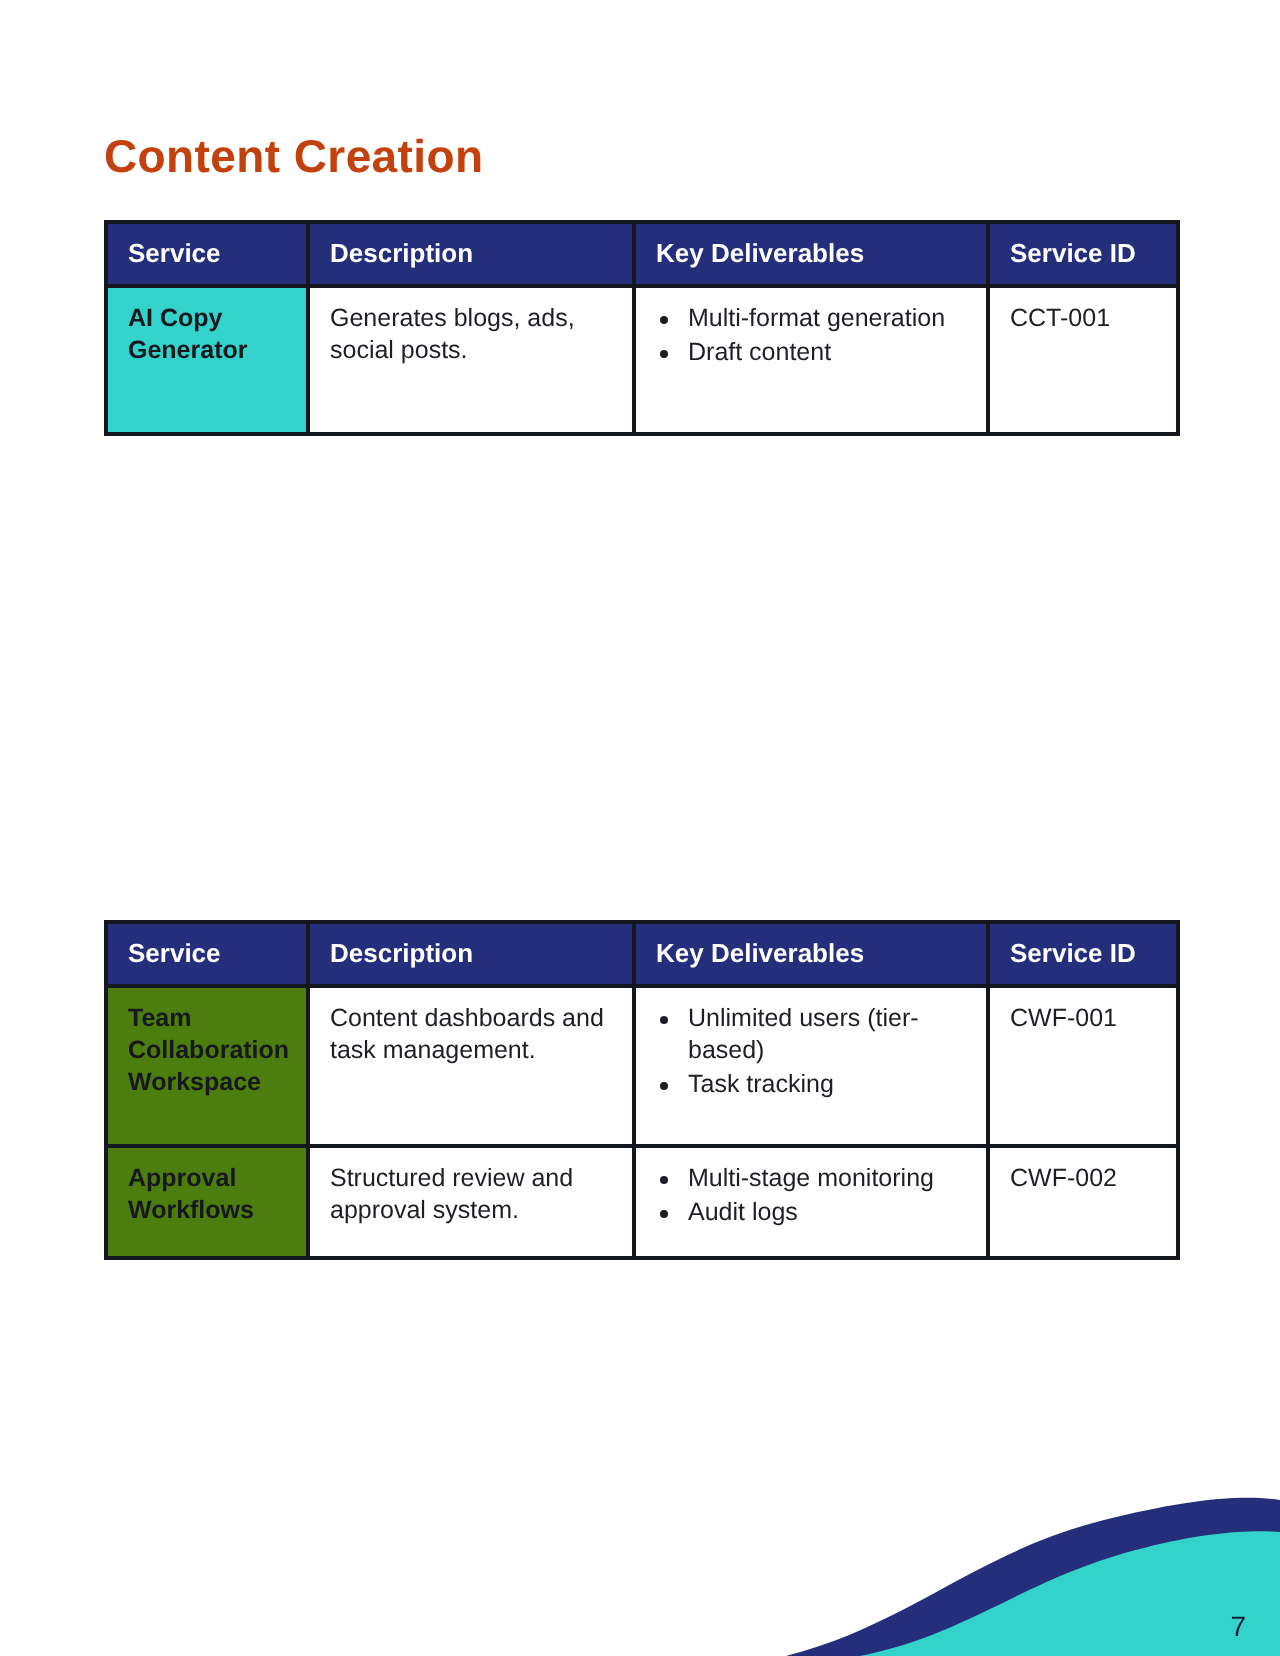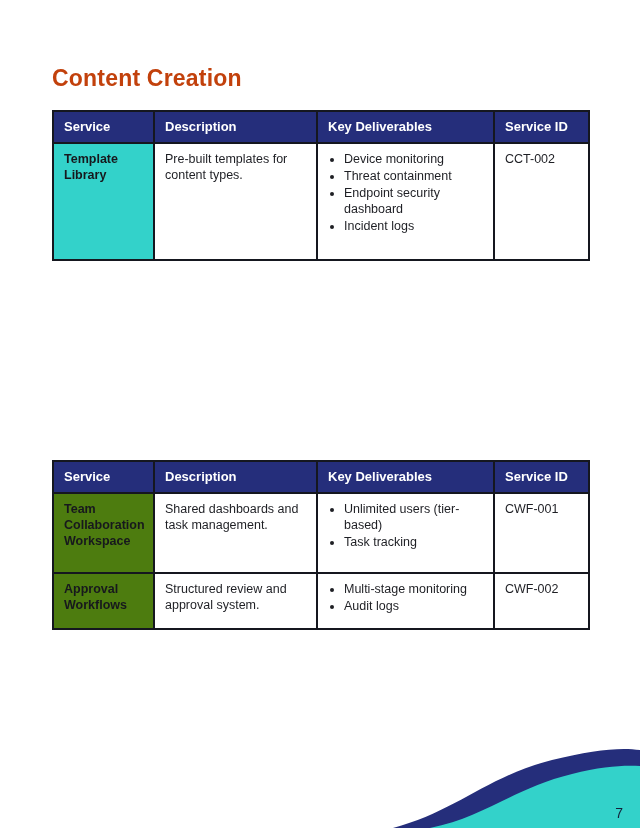--- a/index.html
+++ b/index.html
@@ -111,32 +111,30 @@
     </colgroup>
     <thead>
       <tr>
         <th>Service</th>
         <th>Description</th>
         <th>Key Deliverables</th>
         <th>Service ID</th>
       </tr>
     </thead>
     <tbody>
-      <tr class="row-t1-2">
-        <td class="service-cell">Template Library</td>
-        <td>Pre-built templates for content types.</td>
+      <tr class="row-t1-1">
+        <td class="service-cell">AI Copy Generator</td>
+        <td>Generates blogs, ads, social posts.</td>
         <td>
           <ul class="deliv-list">
-            <li>Device monitoring</li>
-            <li>Threat containment</li>
-            <li>Endpoint security dashboard</li>
-            <li>Incident logs</li>
+            <li>Multi-format generation</li>
+            <li>Draft content</li>
           </ul>
         </td>
-        <td>CCT-002</td>
+        <td>CCT-001</td>
       </tr>
     </tbody>
   </table>
 
 
   <table class="svc-table table-2">
     <colgroup>
       <col class="col-service">
         <col class="col-desc">
         <col class="col-deliv">
@@ -146,21 +144,21 @@
       <tr>
         <th>Service</th>
         <th>Description</th>
         <th>Key Deliverables</th>
         <th>Service ID</th>
       </tr>
     </thead>
     <tbody>
       <tr class="row-t2-1">
         <td class="service-cell">Team Collaboration Workspace</td>
-        <td>Shared dashboards and task management.</td>
+        <td>Content dashboards and task management.</td>
         <td>
           <ul class="deliv-list">
             <li>Unlimited users (tier-based)</li>
             <li>Task tracking</li>
           </ul>
         </td>
         <td>CWF-001</td>
       </tr>
       <tr class="row-t2-2">
         <td class="service-cell">Approval Workflows</td>

